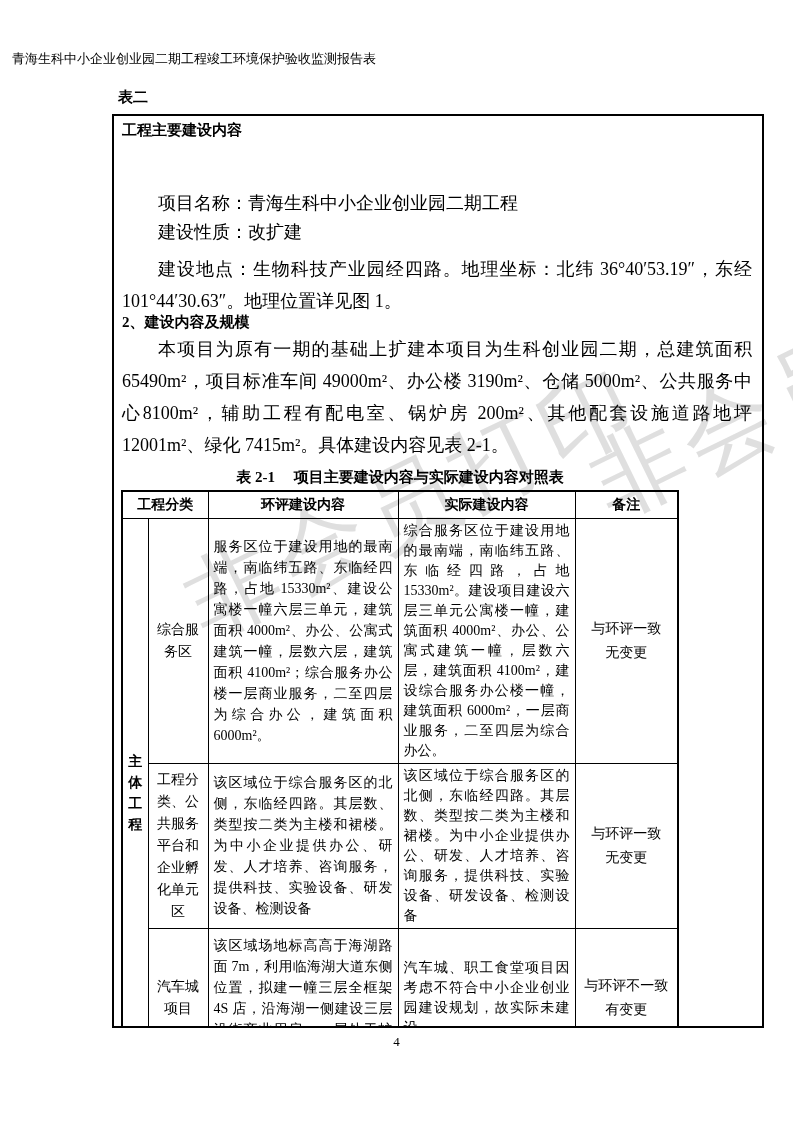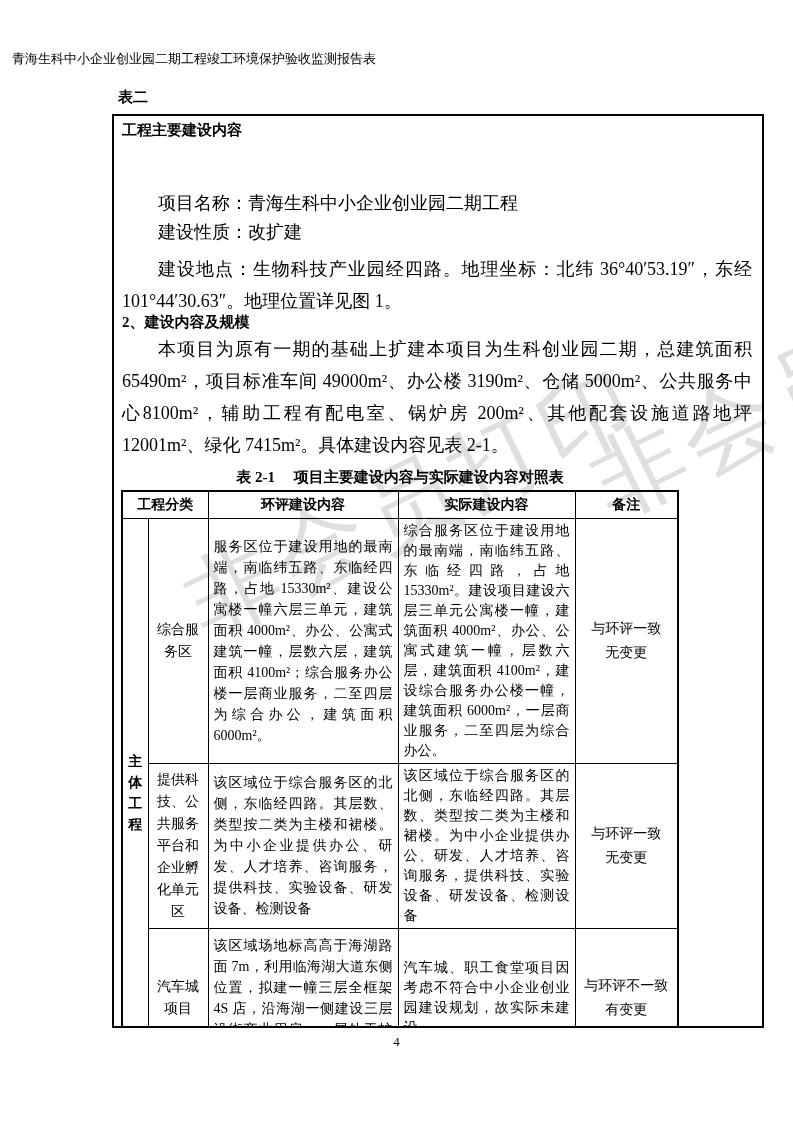--- a/index.html
+++ b/index.html
@@ -171,21 +171,21 @@
         <tbody>
           <tr class="r1">
             <td class="group" rowspan="3">主体工程</td>
             <td class="cat">综合服务区</td>
             <td class="eia">服务区位于建设用地的最南端，南临纬五路、东临经四路，占地 15330m²、建设公寓楼一幢六层三单元，建筑面积 4000m²、办公、公寓式建筑一幢，层数六层，建筑面积 4100m²；综合服务办公楼一层商业服务，二至四层为综合办公，建筑面积 6000m²。</td>
             <td class="act">综合服务区位于建设用地的最南端，南临纬五路、东临经四路，占地 15330m²。建设项目建设六层三单元公寓楼一幢，建筑面积 4000m²、办公、公寓式建筑一幢，层数六层，建筑面积 4100m²，建设综合服务办公楼一幢，建筑面积 6000m²，一层商业服务，二至四层为综合办公。</td>
             <td class="rem">与环评一致
 无变更</td>
           </tr>
           <tr class="r2">
-            <td class="cat">提供科技、公共服务平台和企业孵化单元区</td>
+            <td class="cat">工程分类、公共服务平台和企业孵化单元区</td>
             <td class="eia">该区域位于综合服务区的北侧，东临经四路。其层数、类型按二类为主楼和裙楼。为中小企业提供办公、研发、人才培养、咨询服务，提供科技、实验设备、研发设备、检测设备</td>
             <td class="act">该区域位于综合服务区的北侧，东临经四路。其层数、类型按二类为主楼和裙楼。为中小企业提供办公、研发、人才培养、咨询服务，提供科技、实验设备、研发设备、检测设备</td>
             <td class="rem">与环评一致
 无变更</td>
           </tr>
           <tr class="r3">
             <td class="cat">汽车城项目</td>
             <td class="eia">该区域场地标高高于海湖路面 7m，利用临海湖大道东侧位置，拟建一幢三层全框架 4S 店，沿海湖一侧建设三层沿街商业用房，一层处于护坡下，二、三层在沿海湖路</td>
             <td class="act">汽车城、职工食堂项目因考虑不符合中小企业创业园建设规划，故实际未建设</td>
             <td class="rem">与环评不一致

